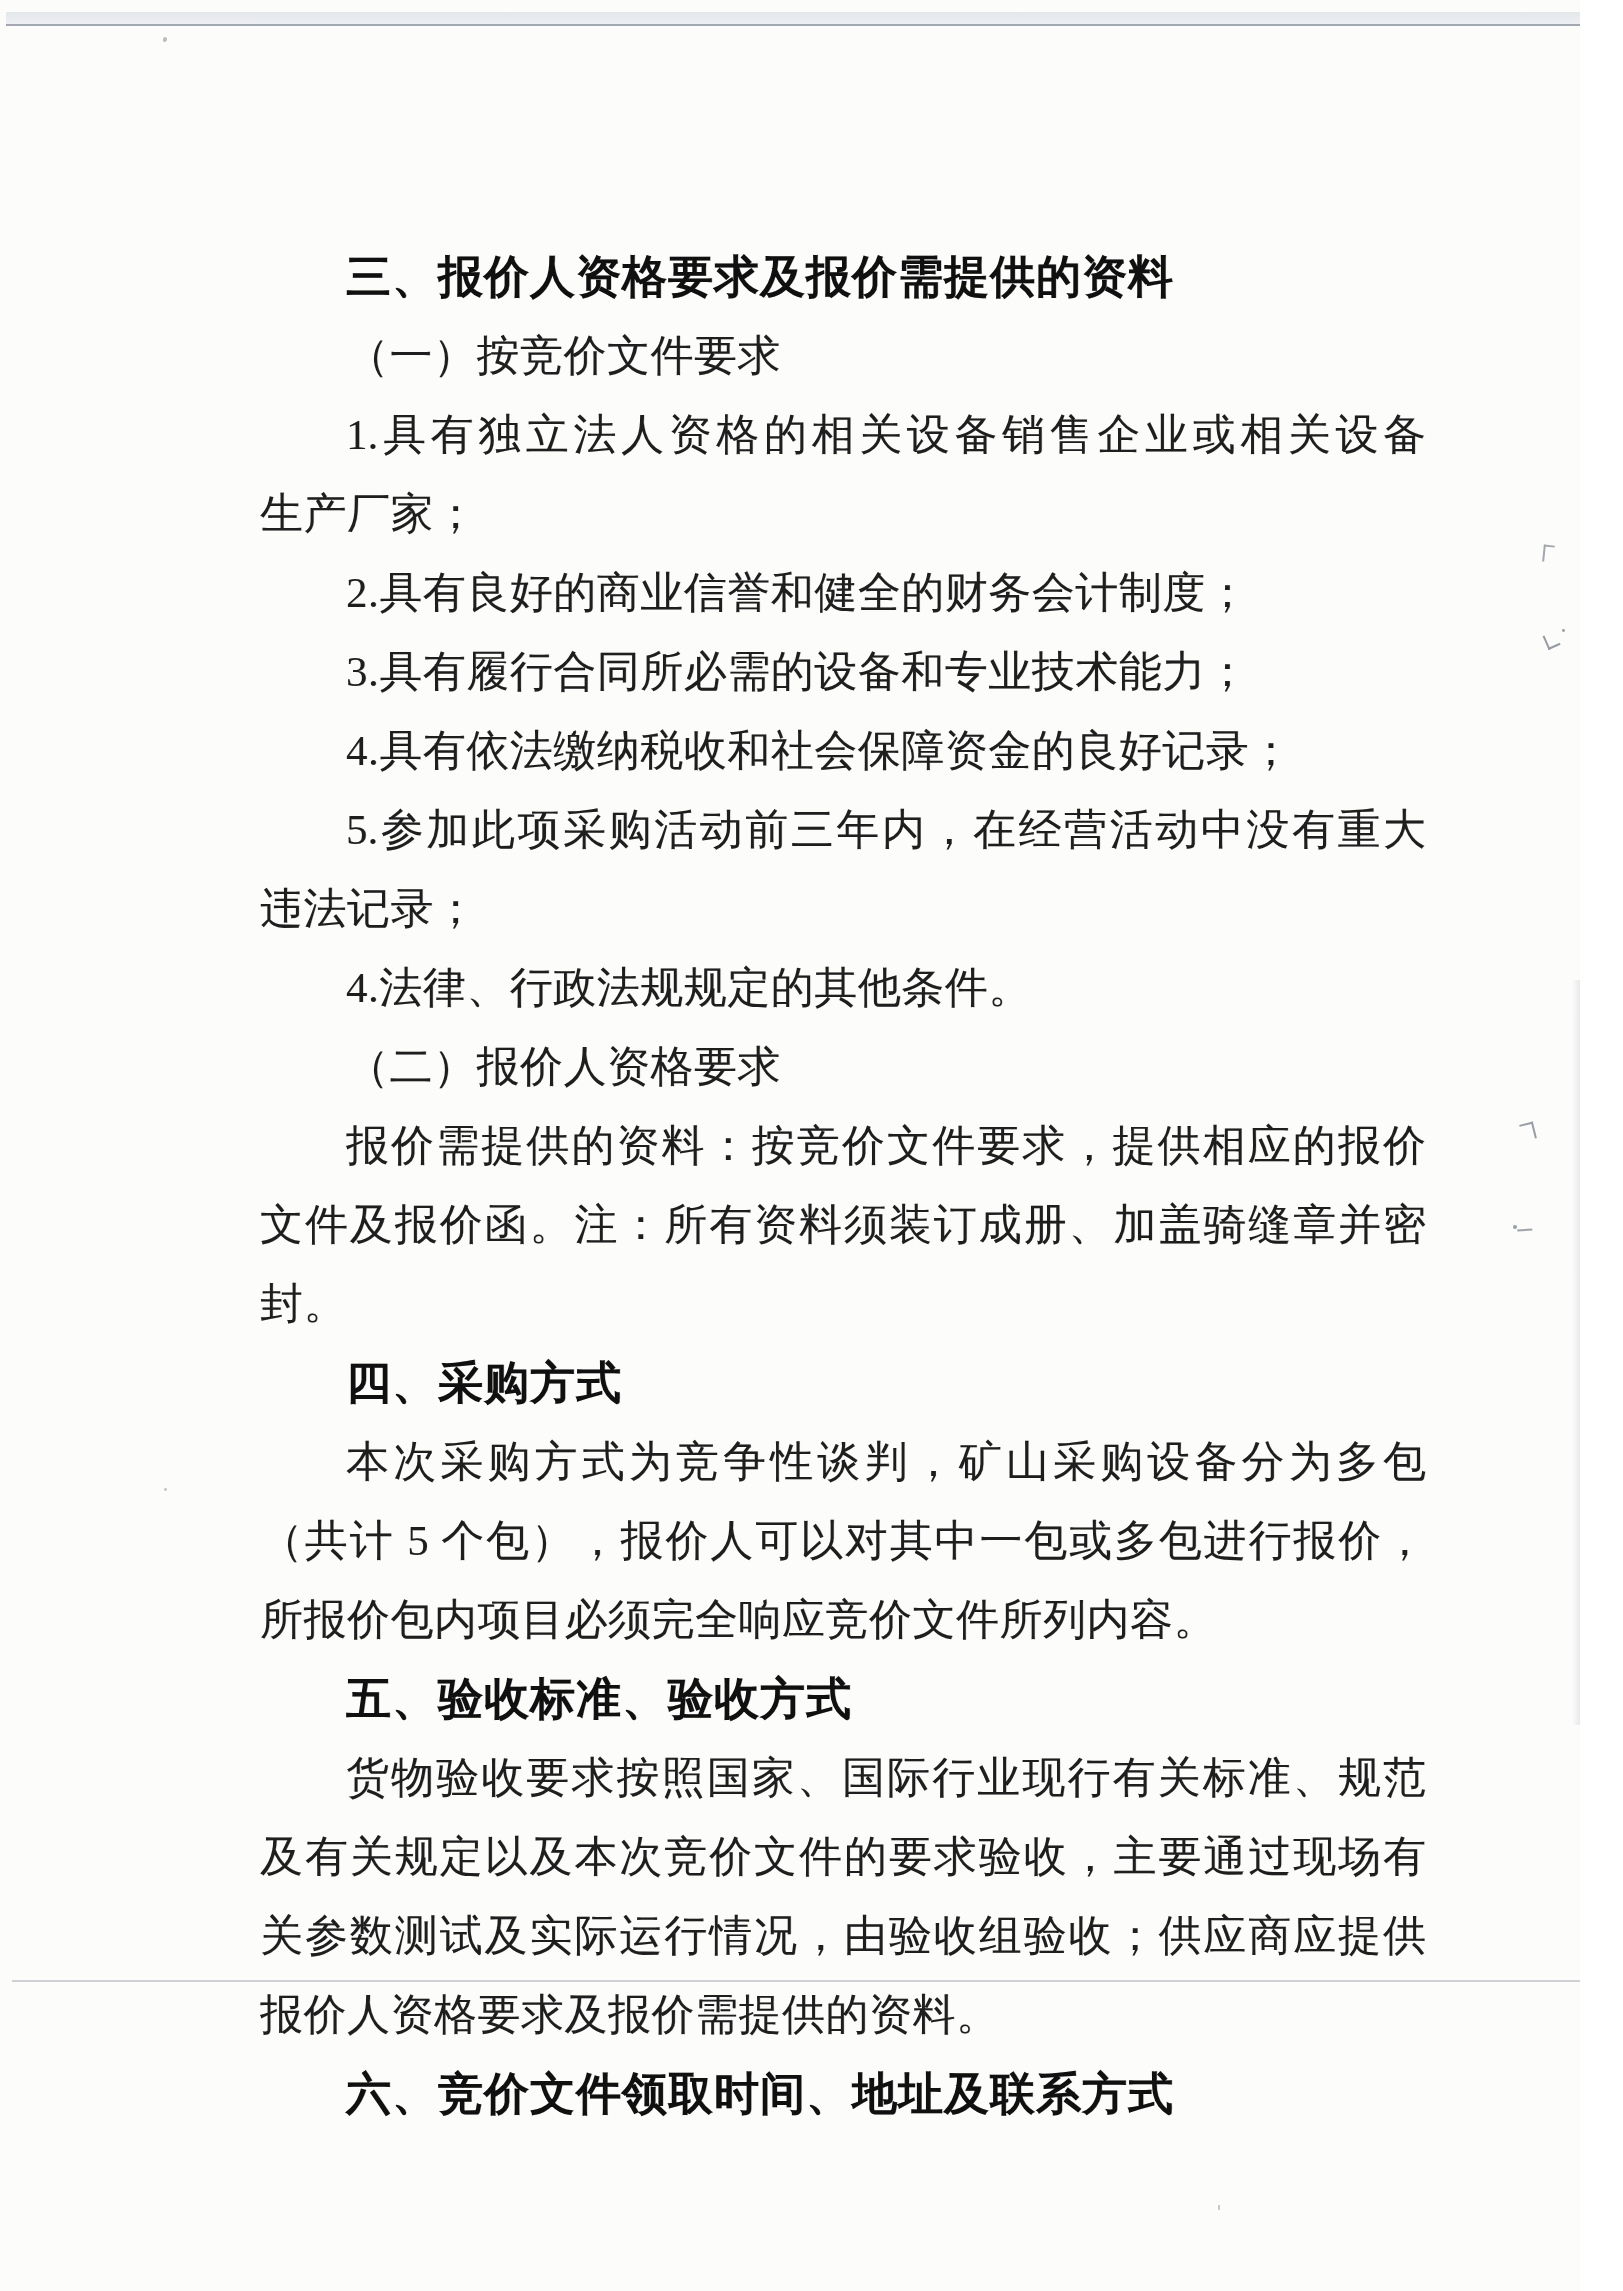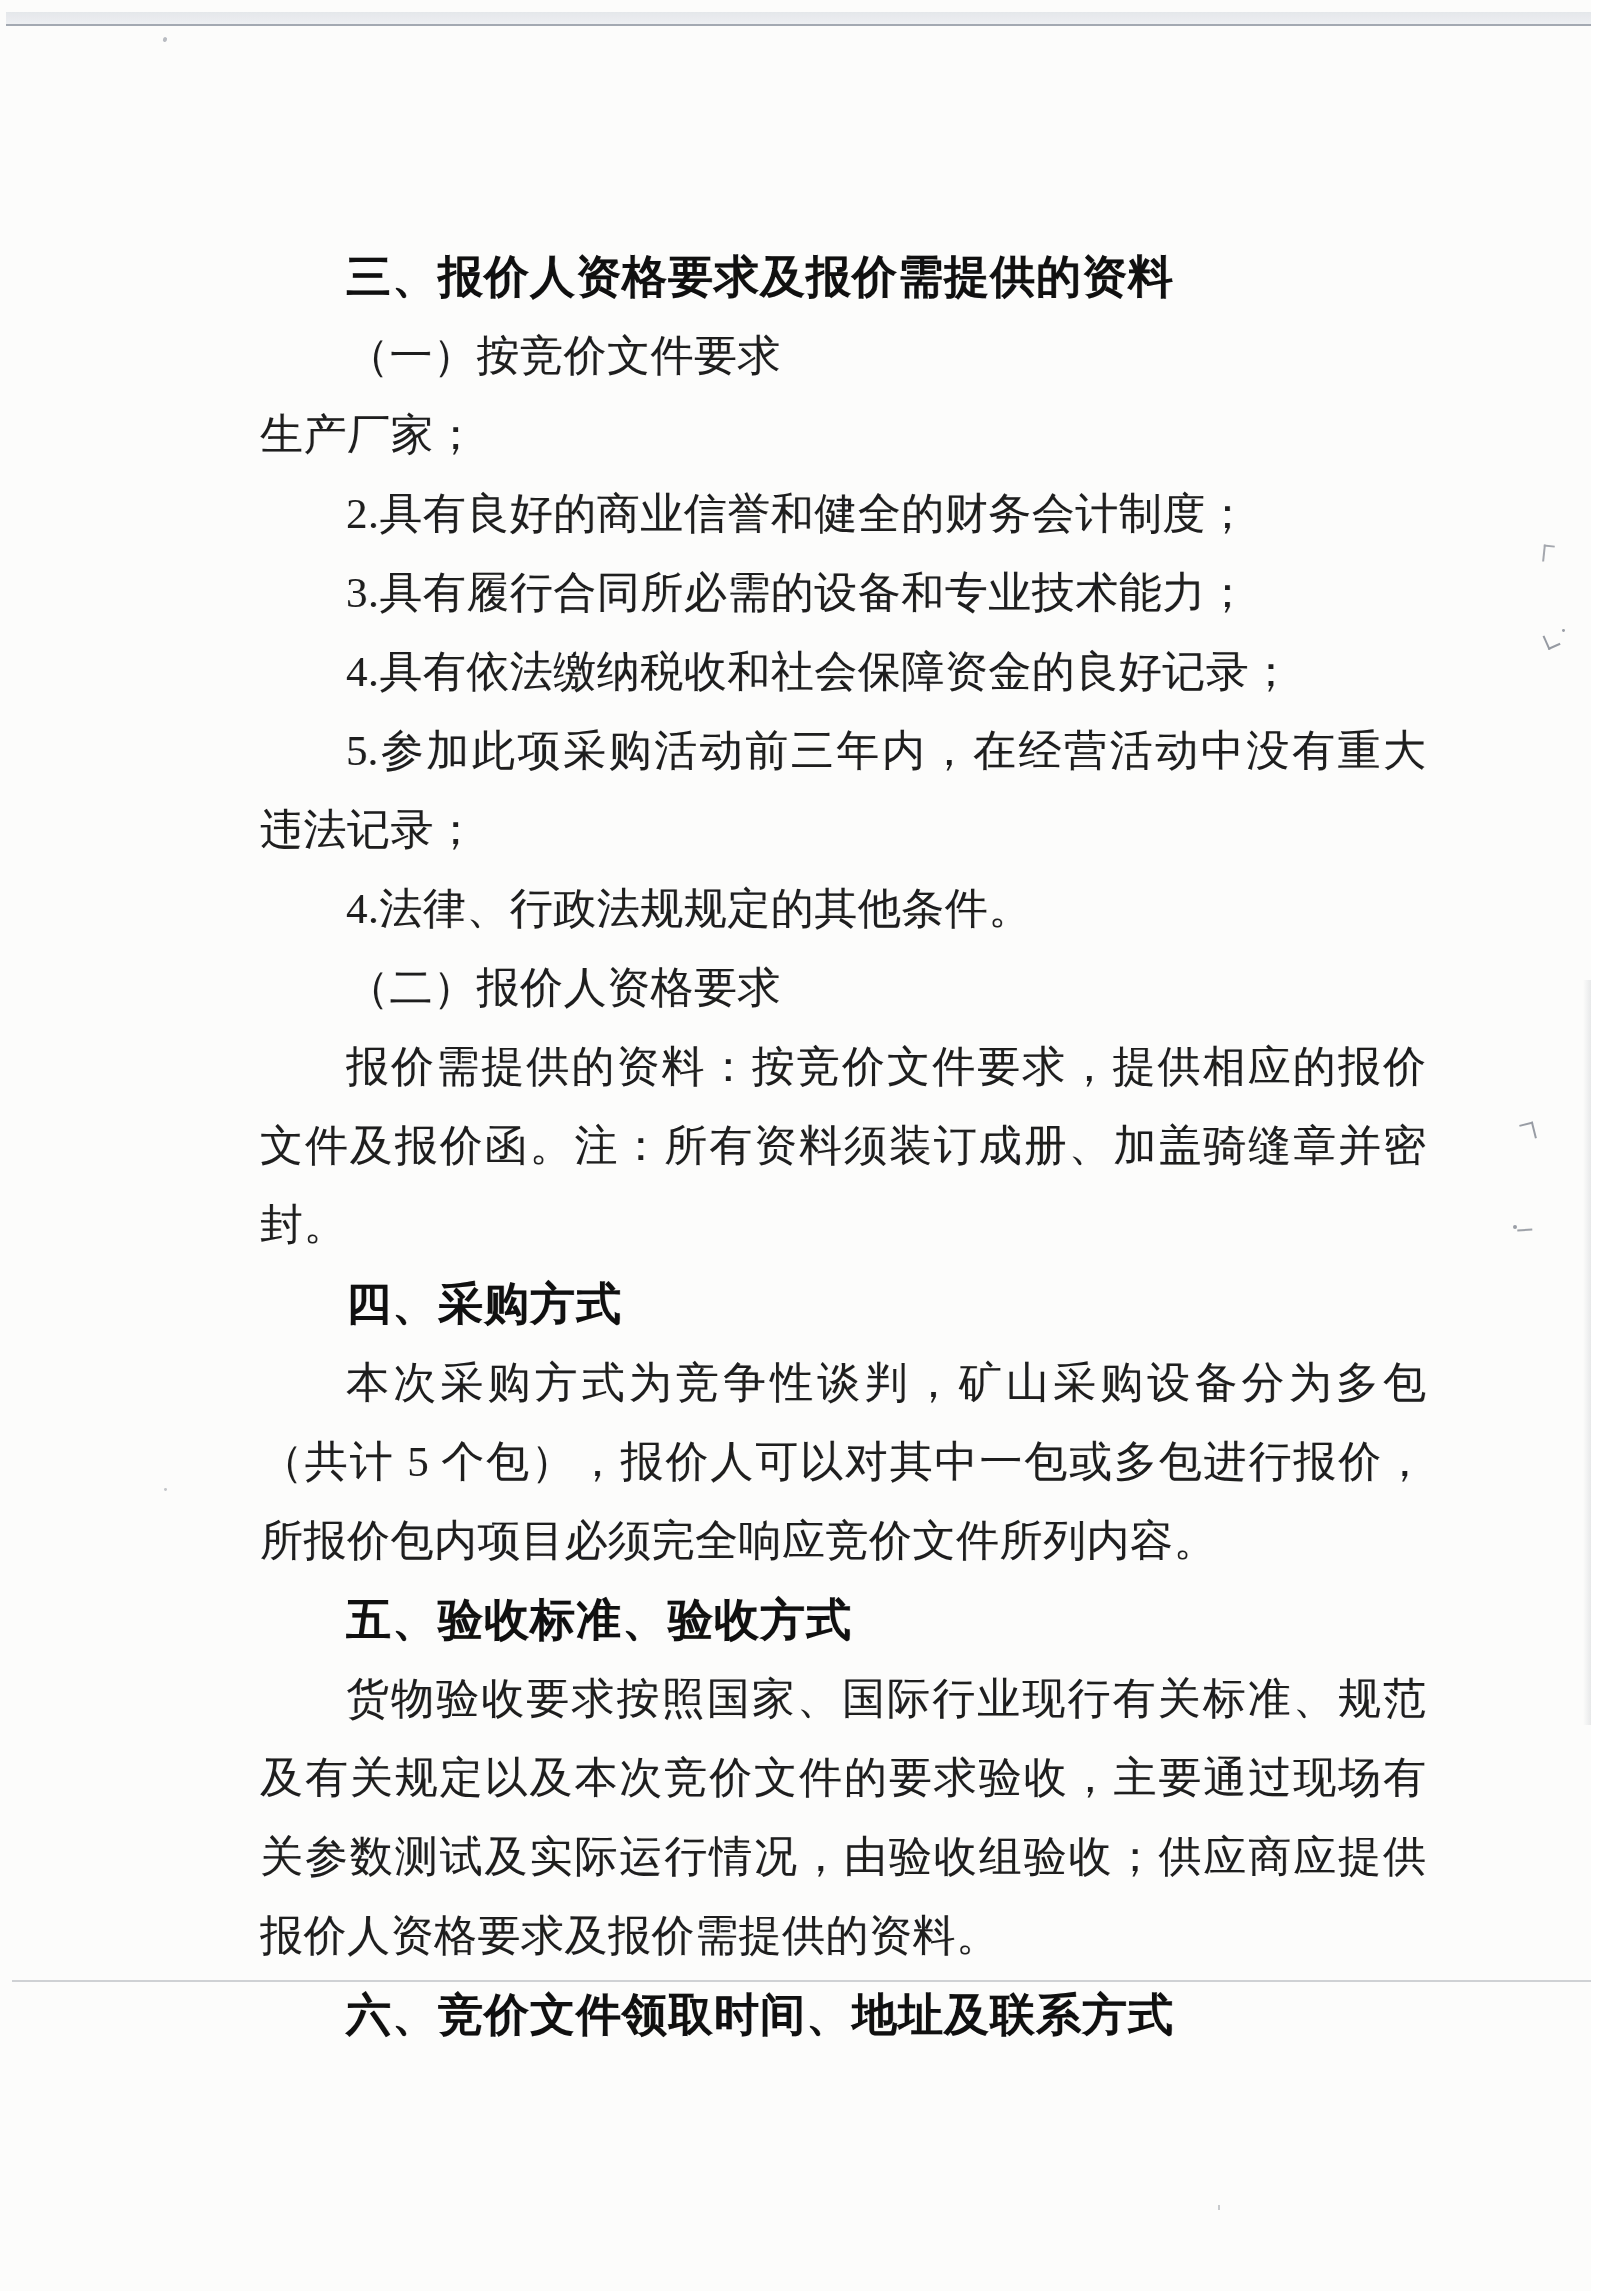--- a/index.html
+++ b/index.html
@@ -7,21 +7,20 @@
     padding: 0;
     background: #ffffff;
   }
   .page {
     position: relative;
     width: 1580px;
     height: 2292px;
     background: #fcfcfb;
     overflow: hidden;
     font-family: "Liberation Serif", "DejaVu Serif", serif;
-    padding-left: 11px;
   }
   
   .scan-band {
     position: absolute;
     top: 11.8px;
     left: 5.9px;
     width: 1609px;
     height: 11.8px;
     background: linear-gradient(#e2e5e9, #eceef1);
     border-bottom: 2.9px solid #9aa1ab;
@@ -104,20 +103,21 @@
   <div class="speck speck-y-dot"></div>
   <div class="speck speck-hook"></div>
   <div class="speck speck-arrow"></div>
   <div class="speck speck-arrow-dot"></div>
   <div class="speck speck-dot2"></div>
   <div class="speck speck-dot3"></div>
 
   <div class="content">
       <div class="line heading indent">三、报价人资格要求及报价需提供的资料</div>
       <div class="line body indent">（一）按竞价文件要求</div>
+      <div class="line body indent justify">1.具有独立法人资格的相关设备销售企业或相关设备</div>
       <div class="line body">生产厂家；</div>
       <div class="line body indent">2.具有良好的商业信誉和健全的财务会计制度；</div>
       <div class="line body indent">3.具有履行合同所必需的设备和专业技术能力；</div>
       <div class="line body indent">4.具有依法缴纳税收和社会保障资金的良好记录；</div>
       <div class="line body indent justify">5.参加此项采购活动前三年内，在经营活动中没有重大</div>
       <div class="line body">违法记录；</div>
       <div class="line body indent">4.法律、行政法规规定的其他条件。</div>
       <div class="line body indent">（二）报价人资格要求</div>
       <div class="line body indent justify">报价需提供的资料：按竞价文件要求，提供相应的报价</div>
       <div class="line body justify">文件及报价函。注：所有资料须装订成册、加盖骑缝章并密</div>

